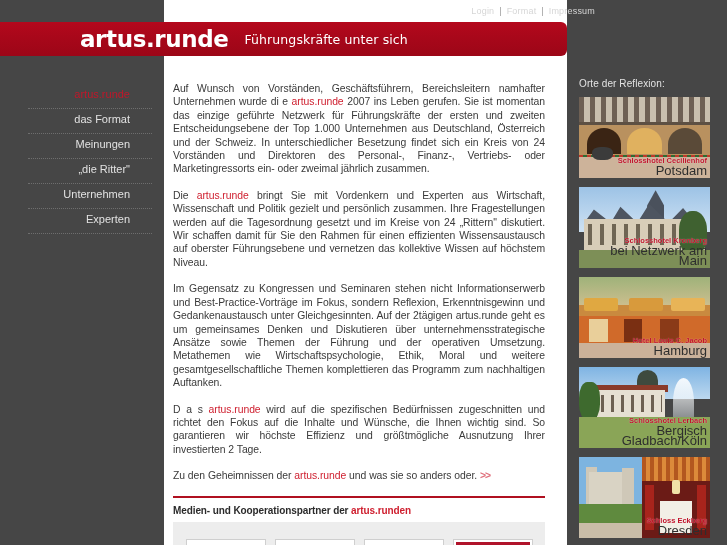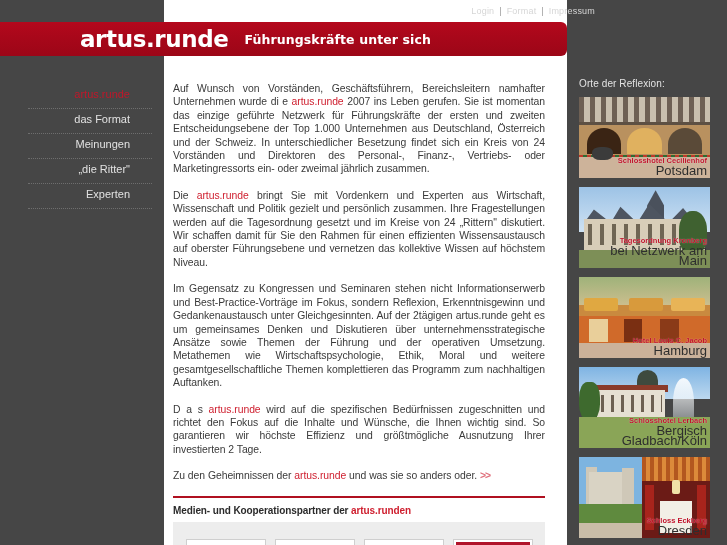--- a/index.html
+++ b/index.html
@@ -62,21 +62,20 @@
     letter-spacing: -.4px;
     line-height: 1;
     font-family: "DejaVu Sans", sans-serif;
   }
   .tagline {
     margin-left: 16px;
     color: #ffffff;
     font-size: 12.5px;
     letter-spacing: .1px;
     font-family: "DejaVu Sans", sans-serif;
-    font-weight: bold;
   }
 
   
   .leftnav {
     position: absolute;
     left: 0; top: 70px;
     width: 164px;
     height: 475px;
     background: #464646;
     padding-top: 14px;
@@ -302,20 +301,21 @@
   <div class="header-band">
     <div class="logo">artus.runde</div>
     <div class="tagline">Führungskräfte unter sich</div>
   </div>
 
   <nav class="leftnav">
     <a class="nav-item active" href="#">artus.runde</a>
     <a class="nav-item" href="#">das Format</a>
     <a class="nav-item" href="#">Meinungen</a>
     <a class="nav-item" href="#">„die Ritter"</a>
+    <a class="nav-item" href="#">Unternehmen</a>
     <a class="nav-item" href="#">Experten</a>
   </nav>
 
   <main class="content">
     <p><span>Auf Wunsch von Vorständen, Geschäftsführern, Bereichsleitern namhafter Unternehmen wurde di e </span><span class="hl">artus.runde</span><span> 2007 ins Leben gerufen. Sie ist momentan das einzige geführte Netzwerk für Führungskräfte der ersten und zweiten Entscheidungsebene der Top 1.000 Unternehmen aus Deutschland, Österreich und der Schweiz. In unterschiedlicher Besetzung findet sich ein Kreis von 24 Vorständen und Direktoren des Personal-, Finanz-, Vertriebs- oder Marketingressorts ein- oder zweimal jährlich zusammen.</span></p>
     <p><span>Die </span><span class="hl">artus.runde</span><span> bringt Sie mit Vordenkern und Experten aus Wirtschaft, Wissenschaft und Politik gezielt und persönlich zusammen. Ihre Fragestellungen werden auf die Tagesordnung gesetzt und im Kreise von 24 „Rittern" diskutiert. Wir schaffen damit für Sie den Rahmen für einen effizienten Wissensaustausch auf oberster Führungsebene und vernetzen das kollektive Wissen auf höchstem Niveau.</span></p>
     <p><span>Im Gegensatz zu Kongressen und Seminaren stehen nicht Informationserwerb und Best-Practice-Vorträge im Fokus, sondern Reflexion, Erkenntnisgewinn und Gedankenaustausch unter Gleichgesinnten. Auf der 2tägigen artus.runde geht es um gemeinsames Denken und Diskutieren über unternehmensstrategische Ansätze sowie  Themen der Führung und der operativen Umsetzung. Metathemen wie Wirtschaftspsychologie, Ethik, Moral und weitere gesamtgesellschaftliche Themen komplettieren das Programm zum nachhaltigen Auftanken.</span></p>
     <p><span>D a s </span><span class="hl">artus.runde</span><span> wird auf die spezifischen Bedürfnissen zugeschnitten  und richtet den Fokus auf die Inhalte und Wünsche, die Ihnen wichtig sind. So garantieren wir höchste Effizienz und größtmögliche Ausnutzung Ihrer investierten 2 Tage.</span></p>
     <p><span>Zu den Geheimnissen der </span><span class="hl">artus.runde</span><span> und was sie so anders oder. </span><span class="more">&gt;&gt;</span></p>
 
@@ -376,21 +376,21 @@
       <div class="art t2">
         <div class="sky"></div>
           <div class="tower"></div>
           <div class="roof"></div>
         <div class="body"></div>
           <div class="wins"></div>
           <div class="tree"></div>
           <div class="lawn"></div>
       </div>
       <div class="cap">
-        <span class="c1">Tagesordnung Kronberg</span>
+        <span class="c1">Schlosshotel Kronberg</span>
         <span class="c2">bei Netzwerk am Main</span>
       </div>
     </div>
 
     <div class="thumb">
       <div class="art t3">
         <div class="top"></div>
           <div class="glass"></div>
         <div class="tbl b1"></div>
           <div class="tbl b2"></div>

